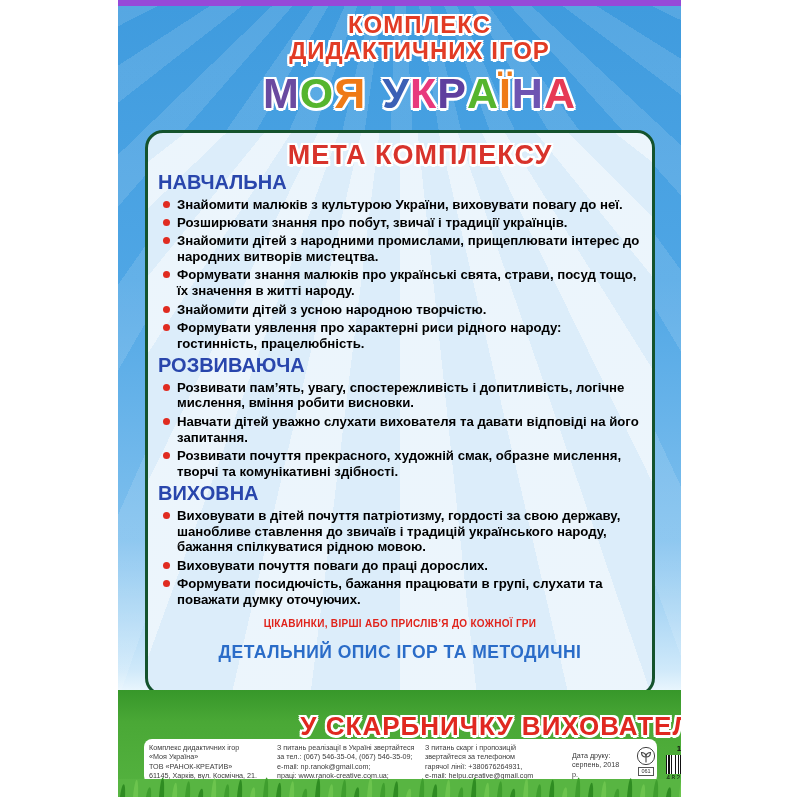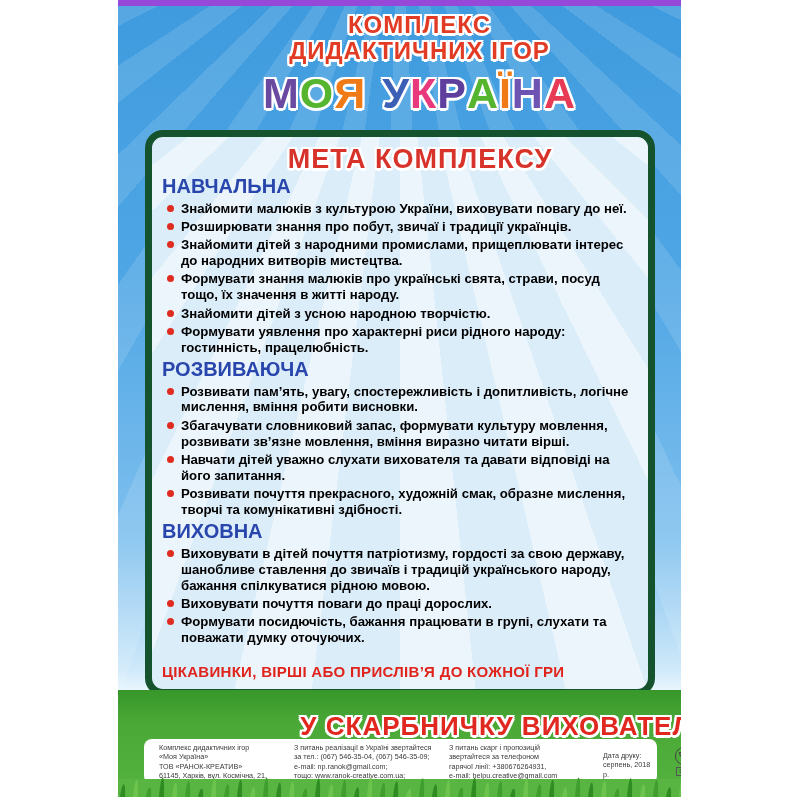--- a/index.html
+++ b/index.html
@@ -15,36 +15,36 @@
   .sky::before{content:"";position:absolute;inset:0;
     background:repeating-conic-gradient(from -10deg at 50% -18%,rgba(255,255,255,0.12) 0deg 5deg,rgba(255,255,255,0) 5deg 11deg);}
   .outline-w{text-shadow:-2px -2px 0 #fff,2px -2px 0 #fff,-2px 2px 0 #fff,2px 2px 0 #fff,-2px 0 0 #fff,2px 0 0 #fff,0 -2px 0 #fff,0 2px 0 #fff,0 3px 0 #fff;padding-left:40px;}
   .header{position:absolute;top:12px;left:0;width:100%;text-align:center;z-index:2;}
   .h-line{font-size:24px;line-height:26px;font-weight:800;color:#e23b24;letter-spacing:1px;}
   .title-line{margin-top:6px;font-size:43px;line-height:46px;font-weight:800;letter-spacing:1px;white-space:nowrap;}
   .title-line .letter{display:inline-block;}
   .title-line .sp{display:inline-block;width:16px;}
 
   .panel{position:absolute;left:27px;top:130px;width:510px;height:566px;box-sizing:border-box;
-    background:#dcedfa;border:7px solid #14532d;border-radius:18px;padding:7px 10px 0 10px;z-index:2;overflow:hidden;}
+    background:#dcedfa;border:3px solid #14532d;border-radius:18px;padding:7px 10px 0 10px;z-index:2;overflow:hidden;}
   .panel::before{content:"";position:absolute;inset:0;
     background:repeating-conic-gradient(from -8deg at 50% -30%,rgba(255,255,255,0.45) 0deg 6deg,rgba(255,255,255,0) 6deg 13deg);}
   .panel>*{position:relative;}
   .panel-title{text-align:center;font-size:27px;line-height:30px;font-weight:800;color:#d8332b;letter-spacing:1px;}
   .section-heading{font-size:20px;line-height:23px;font-weight:800;color:#2946ac;margin:1px 0 1px;}
   ul.bullets{list-style:none;margin:0;padding:0;}
   ul.bullets li{display:flex;gap:7px;font-size:13.2px;font-weight:700;color:#000000;line-height:1.2;margin:2.5px 0;}
   .dot{flex:0 0 auto;width:7px;height:7px;border-radius:50%;background:#e02b20;margin-top:4px;margin-left:5px;}
-  .highlight{text-align:left;color:#e0241c;font-weight:800;font-size:15px;line-height:18px;margin-top:17px;letter-spacing:.3px;}
+  .highlight{text-align:center;color:#e0241c;font-weight:800;font-size:10px;line-height:18px;margin-top:7px;letter-spacing:.3px;}
   .note{text-align:center;color:#2a6cc8;font-weight:800;font-size:17.5px;line-height:22px;margin-top:8px;letter-spacing:.5px;}
 
   .green-band{position:absolute;top:690px;left:0;right:0;height:107px;background:linear-gradient(180deg,#37972a 0%,#4aa836 30%,#55b340 100%);z-index:3;}
   .banner{position:absolute;top:21px;left:0;width:100%;text-align:right;font-size:26px;font-weight:800;color:#e02820;letter-spacing:1px;white-space:nowrap;}
   .info-strip{position:absolute;left:26px;top:49px;width:513px;height:45px;background:#ffffff;border-radius:8px;
-    display:flex;align-items:flex-start;padding:4px 15px;box-sizing:border-box;gap:17px;font-size:7.2px;color:#3a3a3a;line-height:1.3;justify-content:space-between;}
+    display:flex;align-items:flex-start;padding:4px 5px;box-sizing:border-box;gap:10px;font-size:7.2px;color:#3a3a3a;line-height:1.3;justify-content:space-between;}
   .info-col{flex:0 0 auto;}
   .col-w1{width:118px;} .col-w2{width:138px;} .col-w3{width:137px;} .col-w4{width:54px;margin-top:8px;}
   .cert{width:28px;display:flex;flex-direction:column;align-items:center;justify-content:center;gap:1px;padding-top:3px;}
   .cert-code{font-size:5.5px;border:1px solid #555;padding:0 2px;line-height:7px;color:#333;}
   .barcode{width:72px;display:flex;flex-direction:column;align-items:center;padding-top:1px;}
   .bc-num{font-size:8px;font-weight:700;color:#111;letter-spacing:.5px;}
   .bars{width:66px;height:19px;margin-top:1px;
     background:repeating-linear-gradient(90deg,#111 0 1px,#fff 1px 2px,#111 2px 4px,#fff 4px 5px,#111 5px 6px,#fff 6px 9px,#111 9px 10px,#fff 10px 12px);}
   .bc-digits{font-size:6.3px;color:#111;letter-spacing:1.5px;}
   .grass-svg{position:absolute;bottom:0;left:0;width:100%;height:26px;}
@@ -93,24 +93,20 @@
           </li>
         </ul>
         <div class="section-heading">РОЗВИВАЮЧА</div>
         <ul class="bullets">
           <li>
             <span class="dot"></span>
             <span>Розвивати пам’ять, увагу, спостережливість і допитливість, логічне мислення, вміння робити висновки.</span>
           </li>
           <li>
             <span class="dot"></span>
-            <span>Збагачувати словниковий запас, формувати культуру мовлення, розвивати зв’язне мовлення, вміння виразно читати вірші.</span>
-          </li>
-          <li>
-            <span class="dot"></span>
             <span>Навчати дітей уважно слухати вихователя та давати відповіді на його запитання.</span>
           </li>
           <li>
             <span class="dot"></span>
             <span>Розвивати почуття прекрасного, художній смак, образне мислення, творчі та комунікативні здібності.</span>
           </li>
         </ul>
         <div class="section-heading">ВИХОВНА</div>
         <ul class="bullets">
           <li>
@@ -142,21 +138,21 @@
           <div>Комплекс дидактичних ігор</div>
           <div>«Моя Україна»</div>
           <div>ТОВ «РАНОК-КРЕАТИВ»</div>
           <div>61145, Харків, вул. Космічна, 21.</div>
           <div>© ТОВ «РАНОК-КРЕАТИВ», 2018 р.</div>
         </div>
       <div class="info-col col-w2" id="col1">
           <div>З питань реалізації в Україні звертайтеся</div>
           <div>за тел.: (067) 546-35-04, (067) 546-35-09;</div>
           <div>e-mail: np.ranok@gmail.com;</div>
-          <div>тощо: www.ranok-creative.com.ua;</div>
+          <div>праці: www.ranok-creative.com.ua;</div>
           <div>www.ranok-np.com.ua</div>
         </div>
       <div class="info-col col-w3" id="col2">
           <div>З питань скарг і пропозицій</div>
           <div>звертайтеся за телефоном</div>
           <div>гарячої лінії: +380676264931,</div>
           <div>e-mail: helpu.creative@gmail.com</div>
           <div>Редактор Одарюк Н. О. Дизайнер Берладіна О. О.</div>
         </div>
       <div class="info-col col-w4" id="col3">

